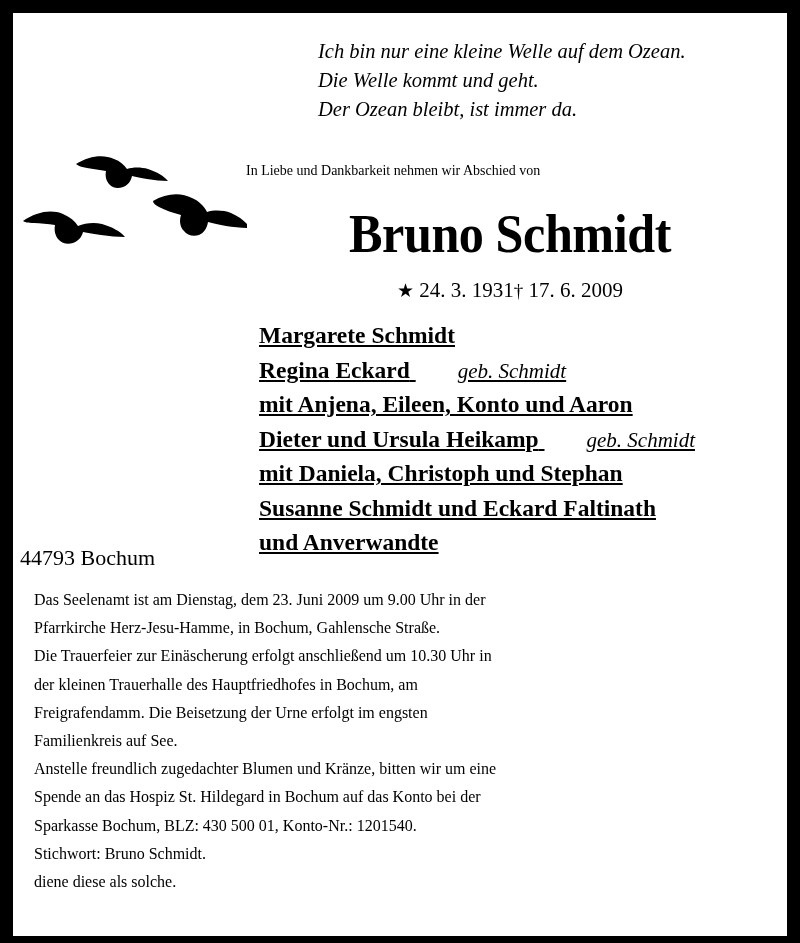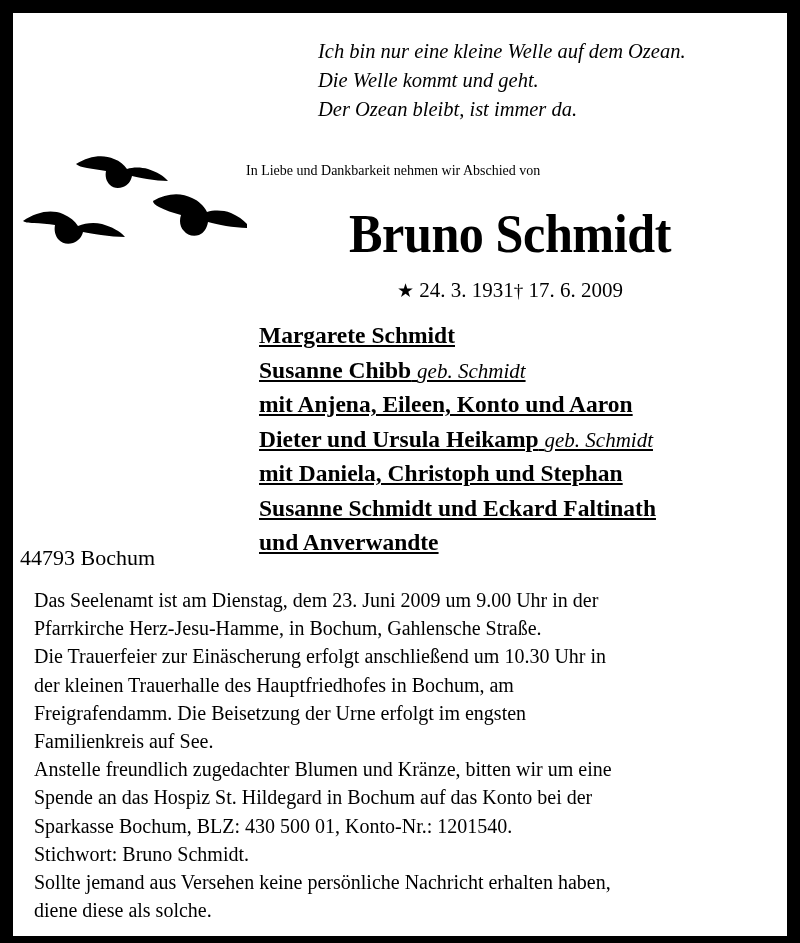--- a/index.html
+++ b/index.html
@@ -111,39 +111,40 @@
     line-height: 33.5px;
     font-weight: bold;
     white-space: nowrap;
     text-decoration: underline;
   }
   .survivors .line { white-space: nowrap; }
   .survivors .nee {
     font-weight: normal;
     font-style: italic;
     font-size: 21px;
+    margin-left: 42px;
   }
 
   
   .city-line {
     position: absolute;
     left: 7px;
     top: 530px;
     font-size: 22px;
     line-height: 30px;
     white-space: nowrap;
   }
 
   
   .body-text {
     position: absolute;
     left: 21px;
     top: 573px;
     width: 740px;
-    font-size: 20px;
+    font-size: 16px;
     line-height: 28.2px;
     font-family: Liberation Serif, serif;
   }
   .body-text .line { white-space: nowrap; }
 </style>
 </head>
 <body>
 
 <div id="notice">
 
@@ -196,39 +197,38 @@
 
     <div class="deceased-name">Bruno Schmidt</div>
 
     <div class="life-dates">
       <span class="date-born"><span class="sym">★</span>&nbsp;<span>24. 3. 1931</span></span>
       <span class="date-died"><span class="sym">†</span>&nbsp;<span>17. 6. 2009</span></span>
     </div>
 
     <div class="survivors">
       <div class="line"><span>Margarete Schmidt</span><span class="nee"></span></div>
-      <div class="line"><span>Susanne Chibb</span> <span class="nee">geb. Schmidt</span></div>
+      <div class="line"><span>Regina Eckard</span> <span class="nee">geb. Schmidt</span></div>
       <div class="line"><span>mit Anjena, Eileen, Konto und Aaron</span><span class="nee"></span></div>
       <div class="line"><span>Dieter und Ursula Heikamp</span> <span class="nee">geb. Schmidt</span></div>
       <div class="line"><span>mit Daniela, Christoph und Stephan</span><span class="nee"></span></div>
       <div class="line"><span>Susanne Schmidt und Eckard Faltinath</span><span class="nee"></span></div>
       <div class="line"><span>und Anverwandte</span><span class="nee"></span></div>
     </div>
 
     <div class="city-line">44793 Bochum</div>
 
     <div class="body-text">
       <div class="line">Das Seelenamt ist am Dienstag, dem 23. Juni 2009 um 9.00 Uhr in der</div>
       <div class="line">Pfarrkirche Herz-Jesu-Hamme, in Bochum, Gahlensche Straße.</div>
       <div class="line">Die Trauerfeier zur Einäscherung erfolgt anschließend um 10.30 Uhr in</div>
       <div class="line">der kleinen Trauerhalle des Hauptfriedhofes in Bochum, am</div>
       <div class="line">Freigrafendamm. Die Beisetzung der Urne erfolgt im engsten</div>
       <div class="line">Familienkreis auf See.</div>
       <div class="line">Anstelle freundlich zugedachter Blumen und Kränze, bitten wir um eine</div>
       <div class="line">Spende an das Hospiz St. Hildegard in Bochum auf das Konto bei der</div>
       <div class="line">Sparkasse Bochum, BLZ: 430 500 01, Konto-Nr.: 1201540.</div>
       <div class="line">Stichwort: Bruno Schmidt.</div>
-      <div class="line">Sollte jemand aus Versehen keine persönliche Nachricht erhalten haben,</div>
       <div class="line">diene diese als solche.</div>
     </div>
 
   </div>
 </div>
 
 </body></html>

